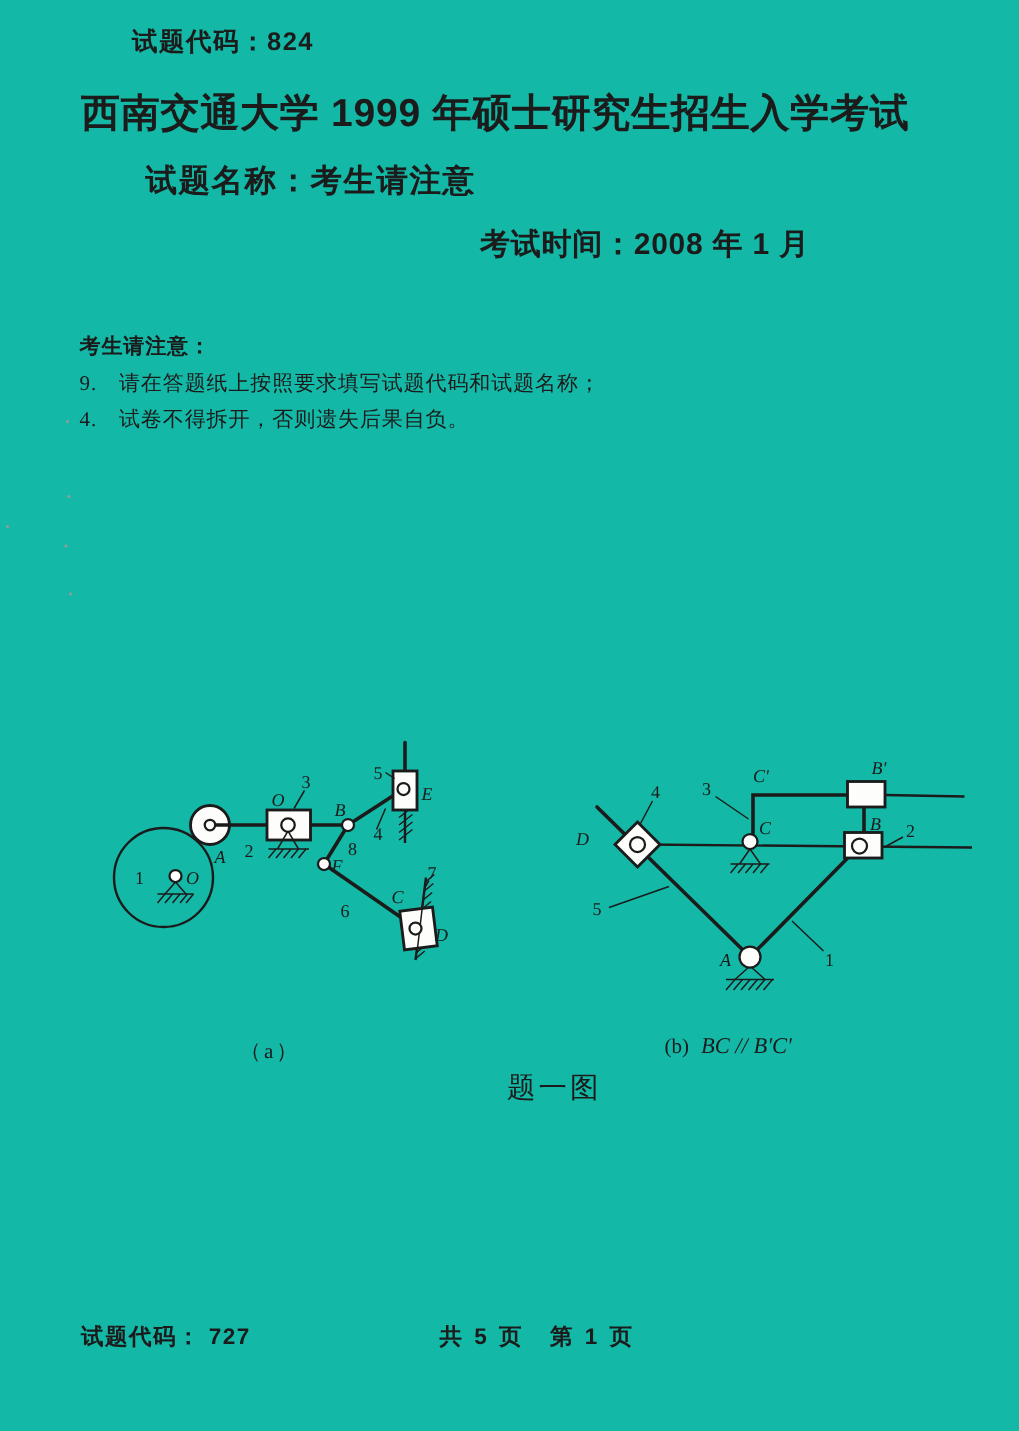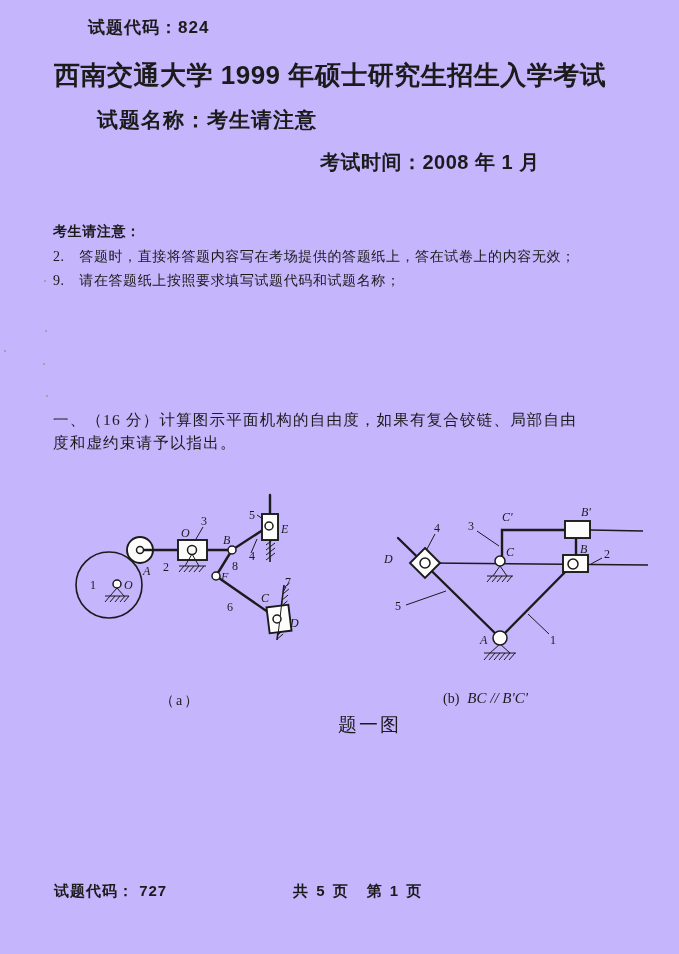--- a/index.html
+++ b/index.html
@@ -1,18 +1,18 @@
 <!DOCTYPE html>
 <html><head>
 <meta charset="utf-8">
 <style>
   html,body{margin:0;padding:0;background:#e8e8e8;}
   .page{
     position:relative;width:679px;height:954px;margin:0 auto;
-    background:#c4b5fd;overflow:hidden;color:#1b1b1b;
+    background:#14b8a6;overflow:hidden;color:#1b1b1b;
     font-family:"Liberation Serif","DejaVu Serif",serif;
   }
   .exam-code{position:absolute;left:88px;top:16px;font-family:"Liberation Sans","DejaVu Sans",sans-serif;
     font-weight:bold;font-size:17px;letter-spacing:1px;}
   .title{position:absolute;left:54px;top:58px;margin:0;font-family:"Liberation Sans","DejaVu Sans",sans-serif;
     font-weight:bold;font-size:26px;letter-spacing:0.5px;white-space:nowrap;}
   .subject{position:absolute;left:97px;top:106px;font-family:"Liberation Sans","DejaVu Sans",sans-serif;
     font-weight:bold;font-size:21px;letter-spacing:1px;}
   .exam-time{position:absolute;left:320px;top:149px;font-family:"Liberation Sans","DejaVu Sans",sans-serif;
     font-weight:bold;font-size:20px;letter-spacing:0.5px;}
@@ -45,26 +45,24 @@
 
 <div class="page">
 
   <div class="exam-code">试题代码：824</div>
   <h1 class="title">西南交通大学 1999 年硕士研究生招生入学考试</h1>
   <div class="subject">试题名称：考生请注意</div>
   <div class="exam-time">考试时间：2008 年 1 月</div>
 
   <div class="notes">
     <div class="notes-heading">考生请注意：</div>
-    <div class="note-item">2.　答题时，直接将答题内容写在考场提供的答题纸上，答在试卷上的内容无效；</div>
     <div class="note-item">9.　请在答题纸上按照要求填写试题代码和试题名称；</div>
+    <div class="note-item">4.　试卷不得拆开，否则遗失后果自负。</div>
   </div>
 
-  <div class="question">一、（16 分）计算图示平面机构的自由度，如果有复合铰链、局部自由
-度和虚约束请予以指出。</div>
 
   <svg class="fig-a" viewBox="0 0 250 190">
 
     <circle cx="49" cy="103" r="33" class="th"></circle>
 
     <circle cx="80" cy="68" r="13" class="wh"></circle>
 
     <line x1="80" y1="68" x2="172" y2="68" class="lk"></line>
 
     <line x1="172" y1="68" x2="209" y2="44" class="lk"></line>

